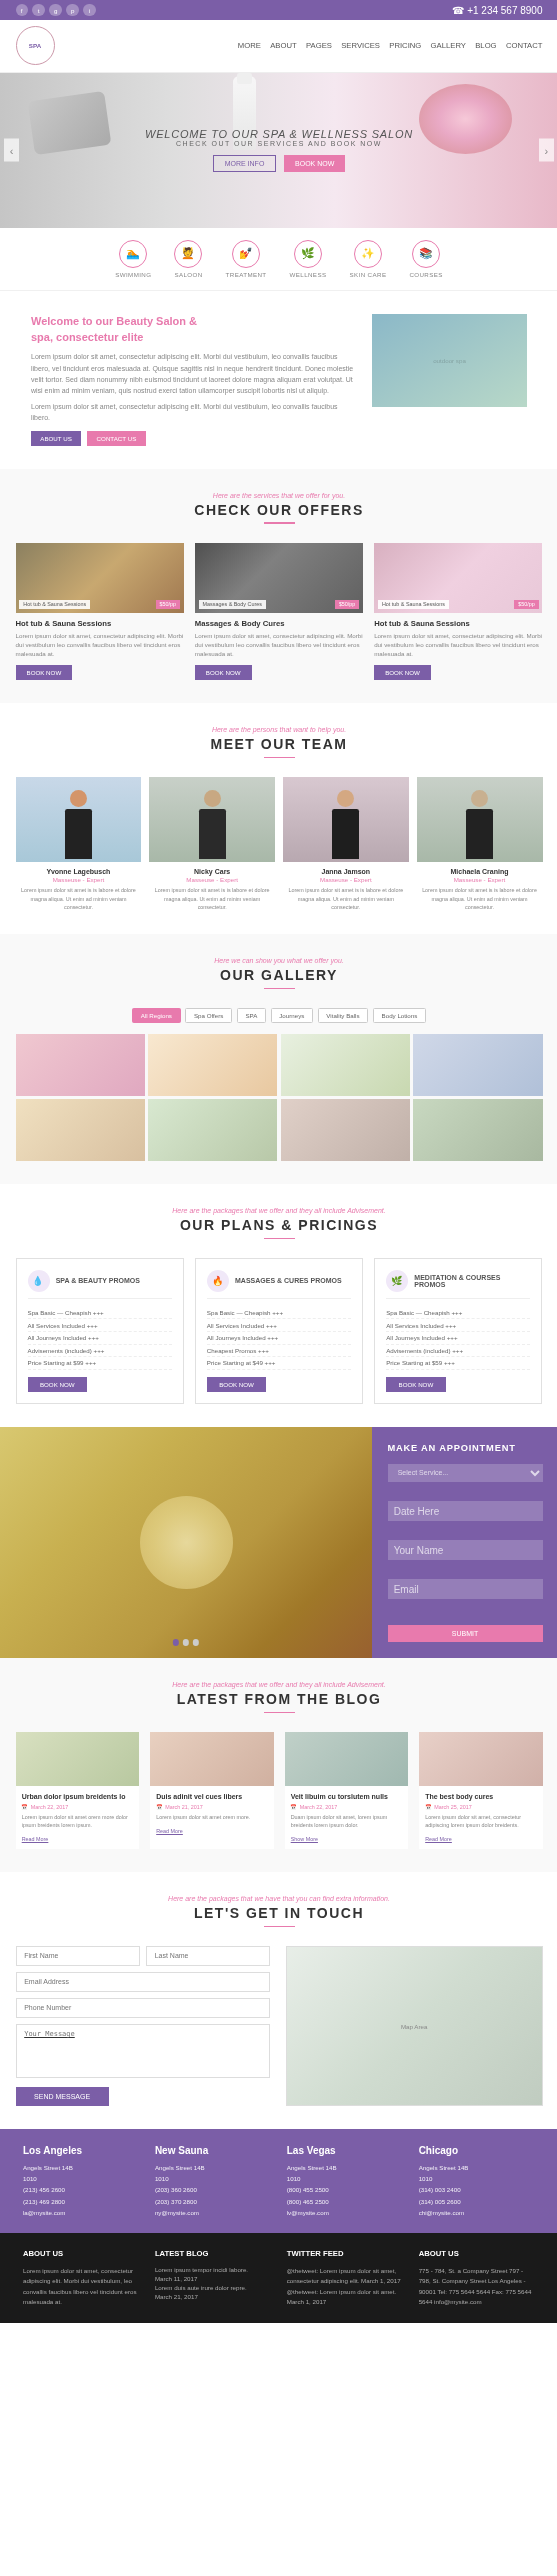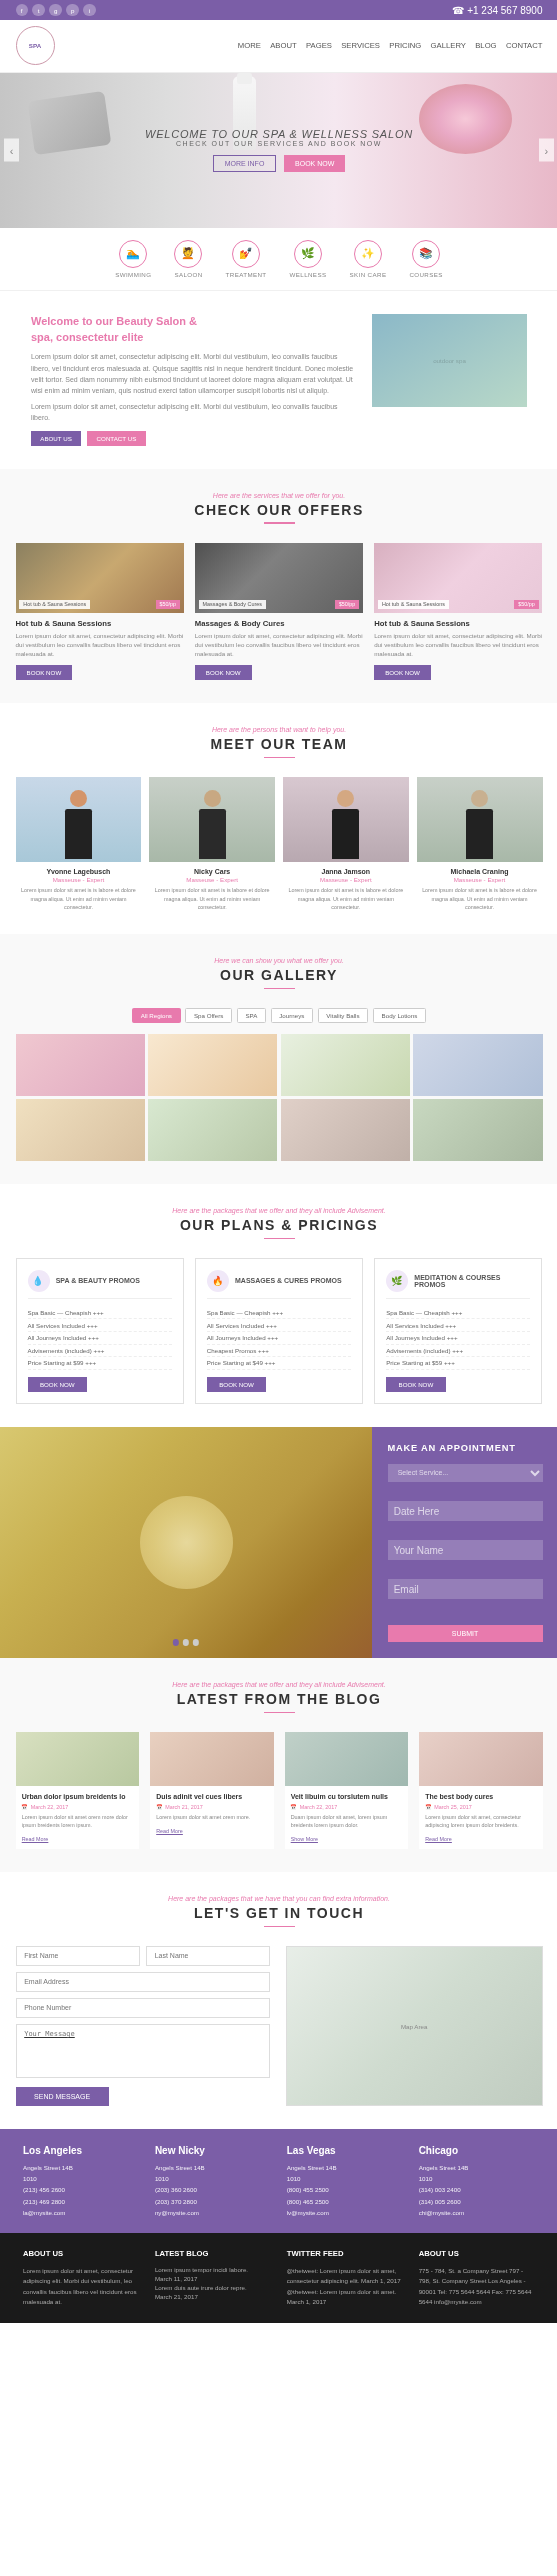--- a/index.html
+++ b/index.html
@@ -586,21 +586,21 @@
     <div class="city-name">Los Angeles</div>
     <div class="city-info">
       <div>Angels Street 14B</div>
       <div>1010</div>
       <div>(213) 456 2600</div>
       <div>(213) 469 2800</div>
       <div>la@mysite.com</div>
     </div>
   </div>
   <div class="city-col">
-    <div class="city-name">New Nicky</div>
+    <div class="city-name">New Sauna</div>
     <div class="city-info">
       <div>Angels Street 14B</div>
       <div>1010</div>
       <div>(203) 360 2600</div>
       <div>(203) 370 2800</div>
       <div>ny@mysite.com</div>
     </div>
   </div>
   <div class="city-col">
     <div class="city-name">Las Vegas</div>

